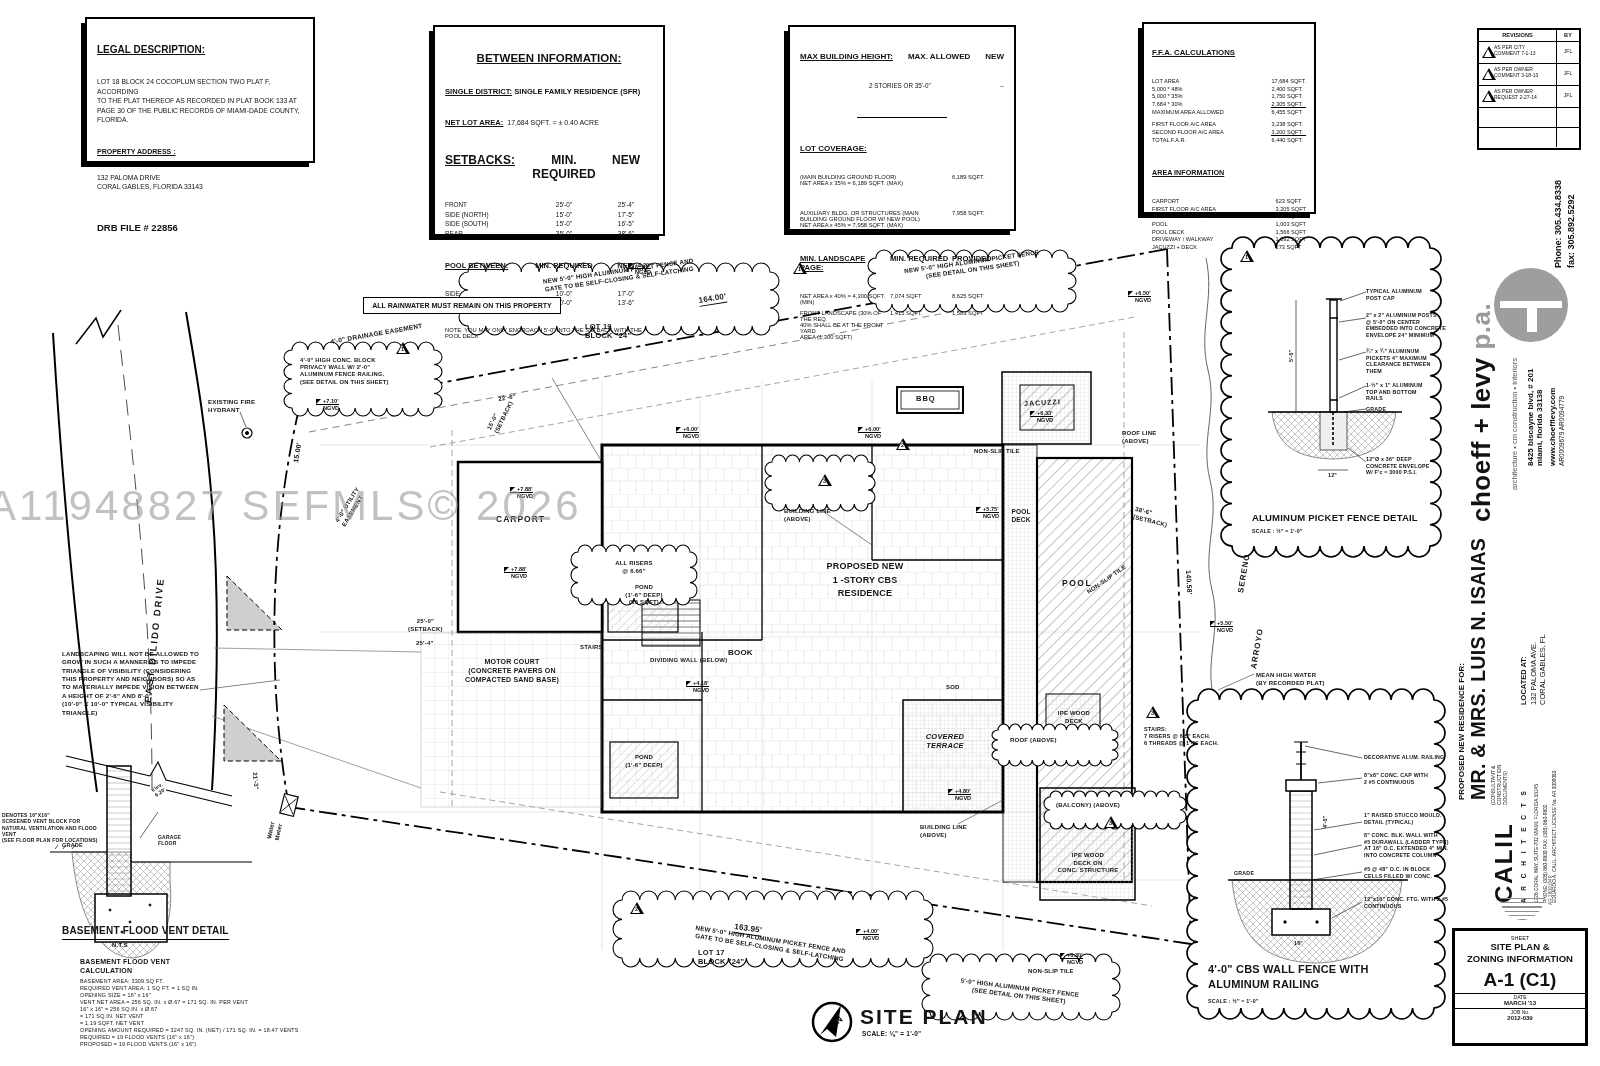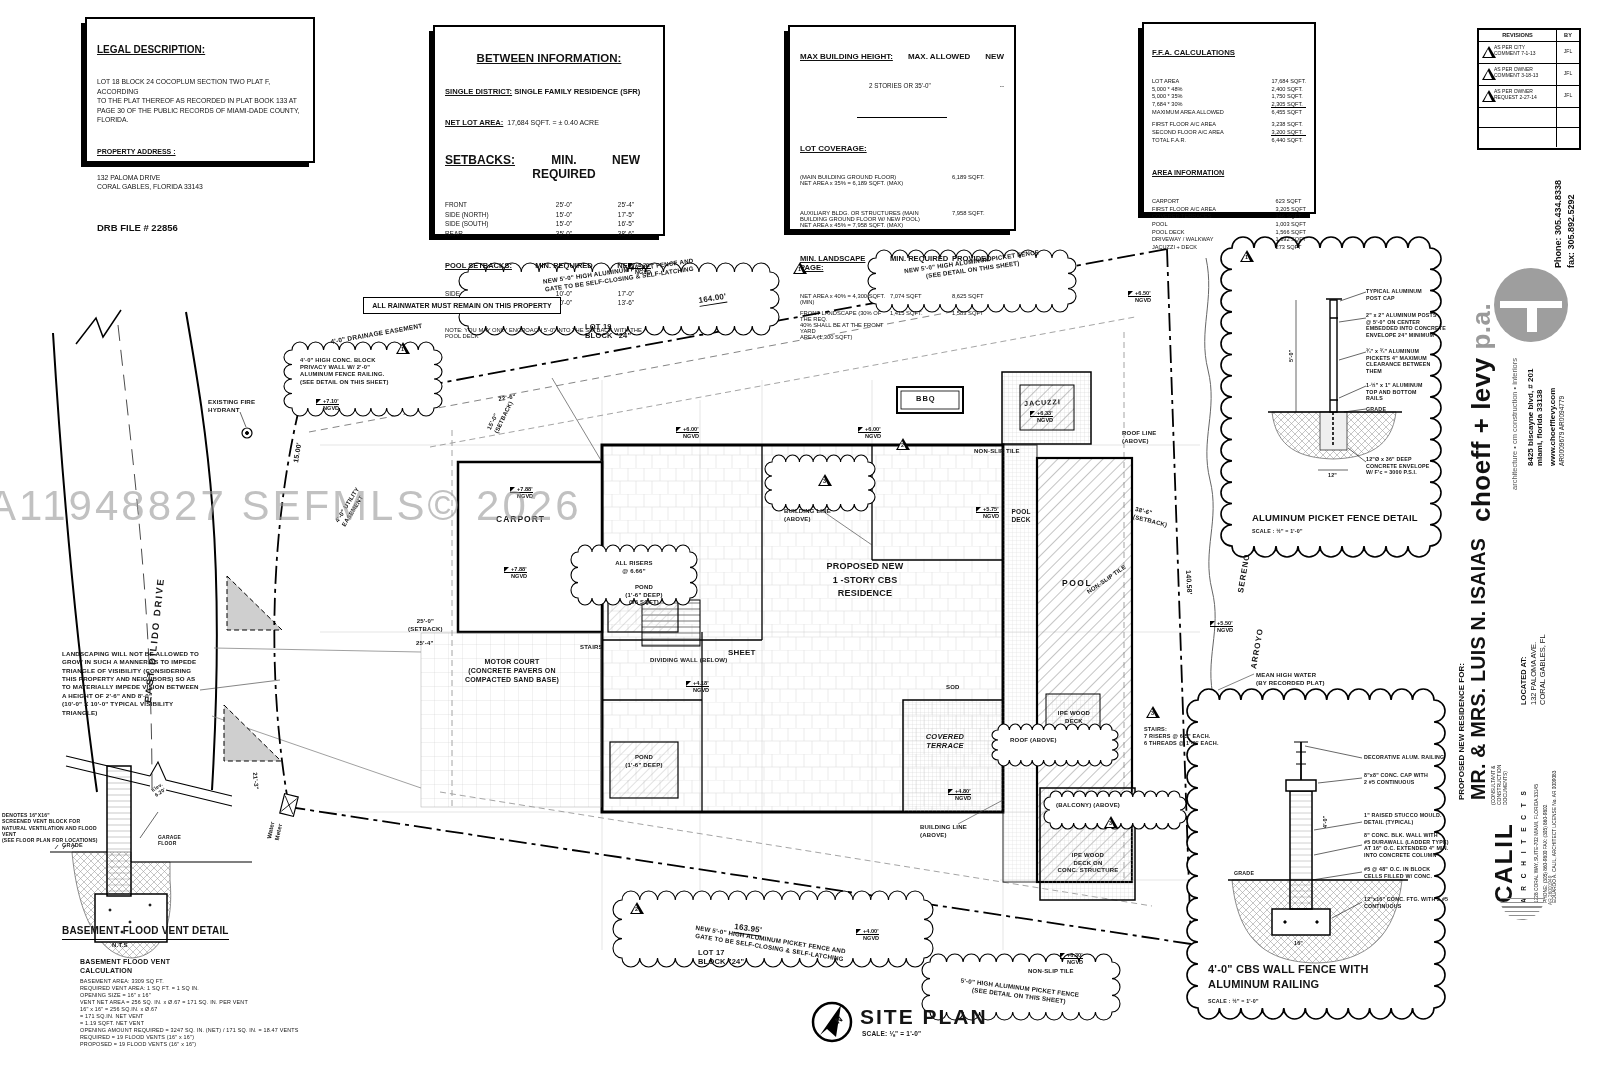--- a/index.html
+++ b/index.html
@@ -226,21 +226,21 @@
       <span class="c">MIN. REQUIRED</span>
       <span class="c">NEW</span>
     </div>
     <div class="grid3" style="font-size:6.4px;margin-top:2px;row-gap:2.5px;">
       <span>FRONT</span><span class="c">25'-0"</span><span class="c">25'-4"</span>
       <span>SIDE (NORTH)</span><span class="c">15'-0"</span><span class="c">17'-5"</span>
       <span>SIDE (SOUTH)</span><span class="c">15'-0"</span><span class="c">16'-5"</span>
       <span>REAR</span><span class="c">35'-0"</span><span class="c">38'-6"</span>
     </div>
     <div class="grid3" style="font-size:7.5px;margin-top:6px;font-weight:bold;">
-      <span class="bt">POOL SETBACKS:</span>
+      <span class="bt">POOL BETWEEN:</span>
       <span class="c">MIN. REQUIRED</span>
       <span class="c">NEW</span>
     </div>
     <div class="grid3" style="font-size:6.4px;margin-top:2px;row-gap:2.5px;">
       <span>SIDE</span><span class="c">10'-0"</span><span class="c">17'-0"</span>
       <span>REAR</span><span class="c">10'-0"</span><span class="c">13'-6"</span>
     </div>
     <div style="font-size:5.8px;margin-top:3px;">NOTE:  YOU MAY ONLY ENCROACH 5'-0" INTO THE SETBACK WITH THE
 POOL DECK</div>
   </div>
@@ -362,20 +362,30 @@
     <div class="vi" style="left:2px;top:32px;font-size:6.5px;font-weight:bold;letter-spacing:3px;">A R C H I T E C T S</div>
     <div class="vi" style="left:2px;top:46px;font-size:4.8px;">1728 CORAL WAY,  SUITE-702    MIAMI, FLORIDA  33145</div>
     <div class="vi" style="left:2px;top:55px;font-size:4.8px;">PHONE: (305) 860-9800    FAX: (305) 860-9802</div>
     <div class="vi" style="left:2px;top:64px;font-size:4.8px;">EDUARDO A. CALIL, ARCHITECT    LICENSE No. AR 0009083</div>
   </div>
   <div class="dome" style="left:1500px;top:898px;width:44px;height:22px;"></div>
   <div class="vblock" style="left:1548px;top:905px;width:55px;height:8px;">
     <div class="vi" style="left:0;top:0;font-size:4.8px;color:#555;">AR 26001949</div>
   </div>
 
+  <div class="sheetbox" style="left:1452px;top:928px;width:136px;height:118px;">
+    <div style="font-size:5.5px;margin-top:4px;">SHEET</div>
+    <div style="font-size:9.5px;font-weight:bold;white-space:pre-line;line-height:1.3;">SITE PLAN &amp;
+ZONING INFORMATION</div>
+    <div style="font-size:19px;font-weight:bold;margin-top:3px;">A-1 (C1)</div>
+    <div style="border-top:1px solid #000;margin-top:2px;font-size:5px;">DATE</div>
+    <div style="font-size:6px;font-weight:bold;">MARCH '13</div>
+    <div style="border-top:1px solid #000;margin-top:2px;font-size:5px;">JOB No.</div>
+    <div style="font-size:6px;font-weight:bold;">2012-039</div>
+  </div>
 
   <div class="abs" style="left:363px;top:297px;width:192px;border:1.5px solid #000;background:#fff;font-size:7px;font-weight:600;text-align:center;padding:4px 2px;">ALL RAINWATER MUST REMAIN ON THIS PROPERTY</div>
 
   <div class="lbl" style="left:585px;top:322px;font-size:7.5px;font-weight:bold;">LOT 19
 BLOCK "24"</div>
   <div class="lbl" style="left:698px;top:948px;font-size:7.5px;font-weight:bold;">LOT 17
 BLOCK "24"</div>
   <div class="lbl" style="left:142px;top:702px;font-size:9.5px;letter-spacing:2px;font-weight:bold;transform:rotate(-84deg);">EAST DILIDO DRIVE</div>
   <div class="lbl" style="left:208px;top:398px;font-size:6.2px;">EXISTING FIRE
 HYDRANT</div>
@@ -399,21 +409,21 @@
 TRIANGLE OF VISIBILITY (CONSIDERING
 THIS PROPERTY AND NEIGHBORS) SO AS
 TO MATERIALLY IMPEDE VISION BETWEEN
 A HEIGHT OF 2'-6" AND 8'-0"
 (10'-0" X 10'-0" TYPICAL VISIBILITY
 TRIANGLE)</div>
   <div class="lbl" style="left:496px;top:514px;font-size:8.5px;letter-spacing:1px;">CARPORT</div>
   <div class="lbl c" style="left:452px;top:658px;width:120px;font-size:7px;">MOTOR COURT
 (CONCRETE PAVERS ON
 COMPACTED SAND BASE)</div>
-  <div class="lbl" style="left:728px;top:648px;font-size:8px;font-weight:bold;">SHEET</div>
+  <div class="lbl" style="left:728px;top:648px;font-size:8px;font-weight:bold;">BOOK</div>
   <div class="lbl c" style="left:614px;top:584px;width:60px;font-size:6px;">POND
 (1'-6" DEEP)
 (56 SQFT)</div>
   <div class="lbl c" style="left:614px;top:754px;width:60px;font-size:6px;">POND
 (1'-6" DEEP)</div>
   <div class="lbl" style="left:580px;top:644px;font-size:6px;">STAIRS</div>
   <div class="lbl" style="left:650px;top:657px;font-size:6px;">DIVIDING WALL (BELOW)</div>
   <div class="lbl c" style="left:810px;top:560px;width:110px;font-size:9px;font-weight:bold;line-height:1.5;">PROPOSED NEW
 1 -STORY CBS
 RESIDENCE</div>

